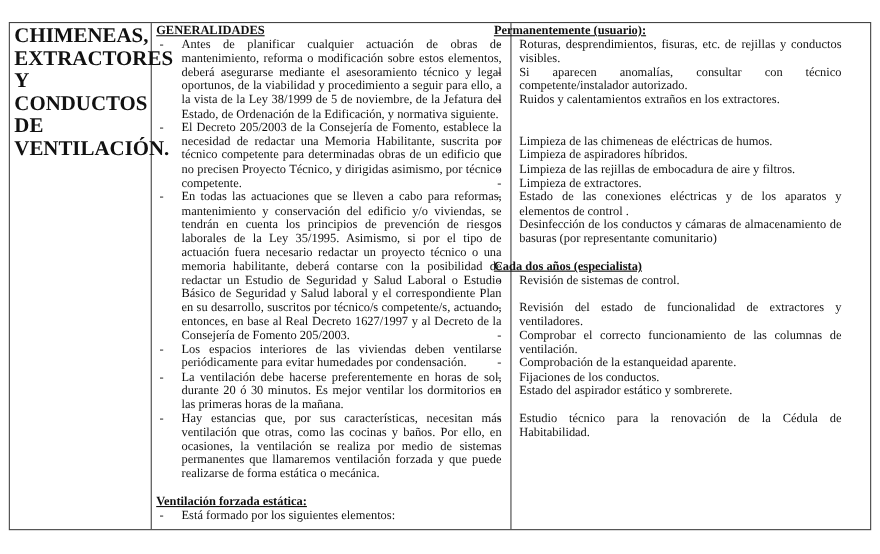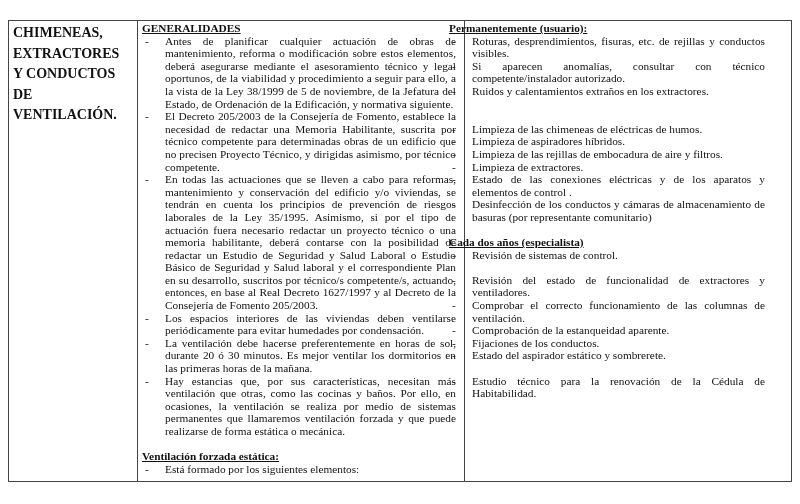--- a/index.html
+++ b/index.html
@@ -9,21 +9,21 @@
     }
     .doc-table {
       position: absolute; left: 8px; top: 20px; width: 784px; height: 462px;
       border: 1px solid #444; box-sizing: border-box;
     }
     .col { position: absolute; top: 0; bottom: 0; box-sizing: border-box; }
     .col-title { left: 0; width: 129px; border-right: 1px solid #444; padding: 2px 0 0 4px; }
     .col-general { left: 129px; width: 327px; border-right: 1px solid #444; padding: 1px 8px 0 4px; }
     .col-maint { left: 436px; width: 326px; padding: 1px 6px 0 4px; }
     .title {
-      font-family: "Liberation Serif", serif; font-weight: bold; font-size: 14px;
+      font-family: "Liberation Serif", serif; font-weight: bold; font-size: 19px;
       line-height: 20.5px; margin: 0;
     }
     .title span { display: block; }
     .section-heading {
       font-weight: bold; text-decoration: underline; font-size: 11.3px; line-height: 12.6px;
       margin: 0;
     }
     ul.bullets { list-style: none; margin: 0; padding: 0; }
     ul.bullets li {
       position: relative; padding-left: 23px; font-size: 11.3px; line-height: 12.6px;

